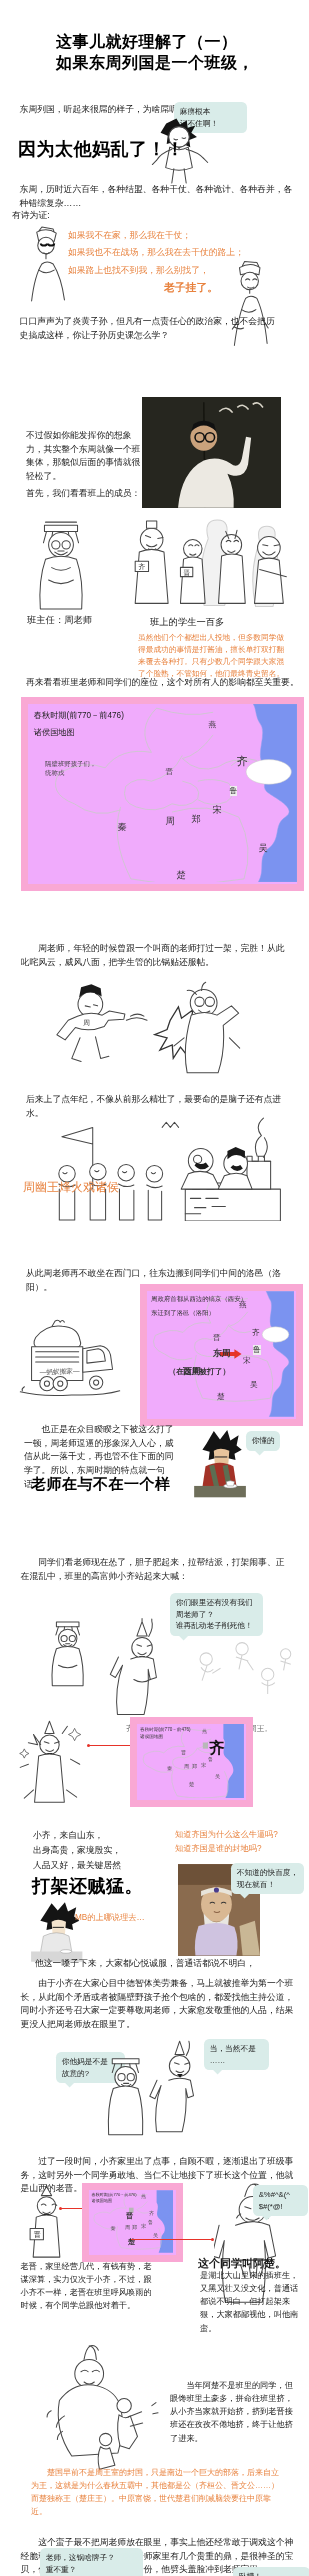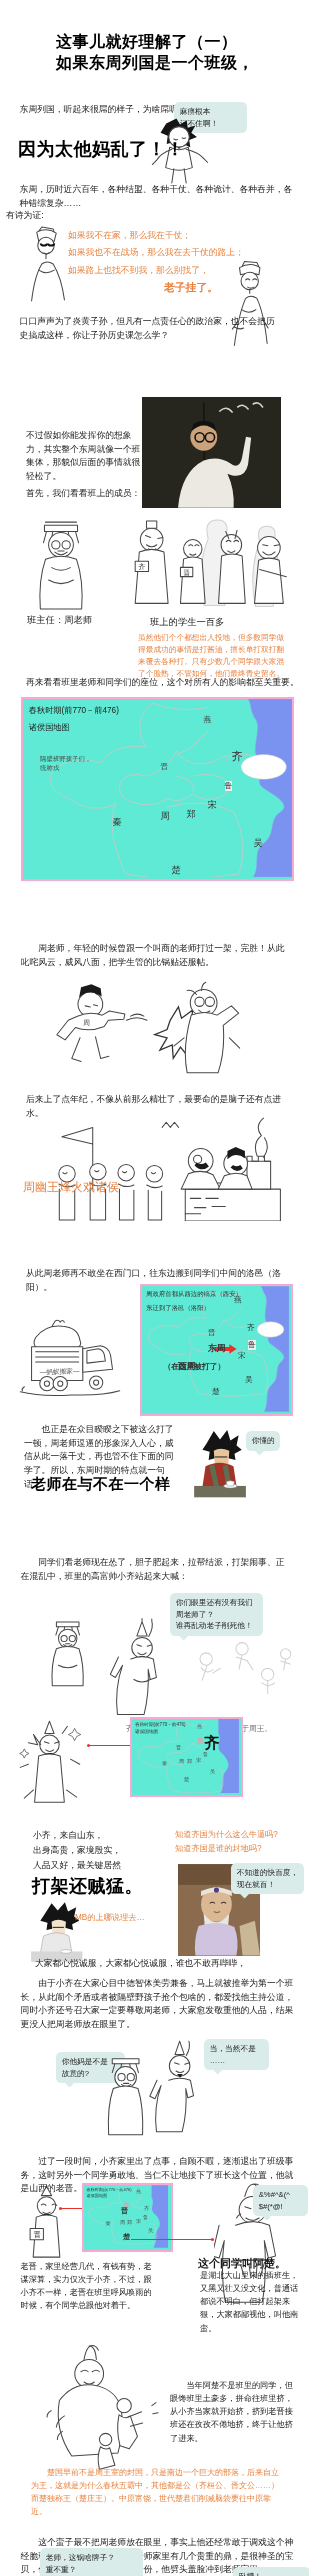--- a/index.html
+++ b/index.html
@@ -9,21 +9,21 @@
   .t{font-size:8.8px;line-height:1.55;color:#1a1a1a}
   .ind{text-indent:2em}
   .or{color:#e8823e}
   .big{font-weight:900;color:#000;letter-spacing:0.5px}
   .cap{color:#6f6f6f;font-size:7.7px}
   .bub{position:absolute;background:#d9ece9;border-radius:5.2px;padding:4.1px 5.7px;
        font-size:7.7px;line-height:1.5;color:#222;white-space:pre-line}
   .bub:after{content:"";position:absolute;bottom:-3.1px;left:10.3px;width:7.2px;height:7.2px;
        background:#d9ece9;transform:rotate(45deg)}
   .bub.tr:after{left:auto;right:12.4px}
-  .map{position:absolute;border:2px solid #f9a8d4;background:#5eead4}
+  .map{position:absolute;border:7px solid #f9a8d4;background:#f0abfc}
   .map .hd{position:absolute;font-size:6.4px;color:#333;white-space:nowrap}
   .lbl{position:absolute;color:#333;font-size:7.7px;white-space:nowrap}
   .lbl.s{font-size:5.2px;color:#555}
   .redline{position:absolute;height:1px;background:#e63329}
   .reddot{position:absolute;width:3.1px;height:3.1px;border-radius:50%;background:#e63329}
   svg{display:block}
   .sk{stroke:#474747;stroke-width:2;fill:none;stroke-linecap:round;stroke-linejoin:round}
   .skf{stroke:#474747;stroke-width:2;fill:#fff;stroke-linecap:round;stroke-linejoin:round}
 </style>
 </head>
@@ -46,21 +46,21 @@
     <circle cx="80" cy="38" r="20" fill="#fff" stroke="#474747" stroke-width="2"></circle>
     <path class="sk" d="M70,42 q3,3 7,1 M86,40 q4,2 7,0"></path>
     <path class="skf" d="M62,58 q18,10 36,0 l8,40 q-26,10 -52,0 Z"></path>
     <path class="sk" d="M66,62 q-22,8 -30,22 M94,62 q24,6 34,18"></path>
     <path class="sk" d="M36,84 l-8,8 M128,80 l8,8 M70,100 l-4,28 M90,100 l4,28"></path>
   </svg>
 
   <div class="abs t" style="left:19.6px;top:183px;width:274px">东周，历时近六百年，各种结盟、各种干仗、各种诡计、各种吞并，各种错综复杂……</div>
 
   <div class="abs big" style="left:18px;top:137px;font-size:18px">因为太他妈乱了！！</div>
-  <div class="abs t" style="left:6px;top:209px">有诗为证:</div>
+  <div class="abs t" style="left:12px;top:209px">有诗为证:</div>
 
   <svg class="abs" style="left:20.6px;top:226px" width="52" height="77" viewBox="0 0 100 150">
     <path class="sk" d="M30,12 q20,-10 38,2 l-4,16 q-16,-6 -30,0 Z M34,10 l6,-8 22,4 2,6"></path>
     <circle cx="48" cy="38" r="16" class="skf"></circle>
     <path d="M38,34 a6,4 0 1 0 12,0 M52,34 a6,4 0 1 0 12,0" stroke="#111" stroke-width="4" fill="none"></path>
     <path class="sk" d="M44,52 q4,6 10,0 M48,54 l0,10 M20,146 q6,-50 20,-72 q10,-8 22,0 q16,26 22,70"></path>
     <path class="sk" d="M34,86 q14,10 30,0"></path>
   </svg>
   <div class="abs t or" style="left:68px;top:229px">如果我不在家，那么我在干仗；</div>
   <div class="abs t or" style="left:68px;top:246px">如果我也不在战场，那么我在去干仗的路上；</div>
@@ -383,21 +383,21 @@
       <path d="M32,28 L46,6 L58,20 L72,4 L78,22 L94,14 L90,32 L100,40 L86,47 L88,58 L72,54 L62,62 L50,55 L36,58 L38,44 L24,40 Z" fill="#141414"></path>
       <path d="M46,42 q12,-8 28,0 l-2,24 q-13,7 -24,0 Z" fill="#f3e3cd"></path>
       <path d="M48,53 l22,0" stroke="#222" stroke-width="2"></path>
       <path d="M30,70 q26,-13 50,0 l6,34 -62,0 Z" fill="#e9e9e9" stroke="#999"></path>
       <rect x="6" y="100" width="100" height="20" fill="#d7d7d7"></rect>
       <ellipse cx="74" cy="100" rx="11" ry="3.5" fill="#fff" stroke="#999"></ellipse>
     </svg>
   </div>
   <div class="abs or" style="left:75px;top:1912px;font-size:8.2px">MB的上哪说理去…</div>
 
-  <div class="abs t" style="left:35px;top:1957px">大家都心悦诚服，大家都心悦诚服，谁也不敢再哔哔，</div>
+  <div class="abs t" style="left:35px;top:1957px">他这一嗓子下来，大家都心悦诚服，普通话都说不明白，</div>
   <div class="abs t ind" style="left:20.6px;top:1977px;width:274px">由于小齐在大家心目中德智体美劳兼备，马上就被推举为第一个班长，从此闹个矛盾或者被隔壁野孩子抢个包啥的，都爱找他主持公道，同时小齐还号召大家一定要尊敬周老师，大家愈发敬重他的人品，结果更没人把周老师放在眼里了。</div>
 
   <div class="bub" style="left:56px;top:2052px;width:58px">你他妈是不是
 故意的?</div>
   <div class="bub" style="left:204px;top:2039px;width:54px">当，当然不是
 ……</div>
   <svg class="abs" style="left:103px;top:2039px" width="108" height="98" viewBox="0 0 210 190">
     <rect x="18" y="38" width="52" height="10" class="skf"></rect>
     <path class="sk" d="M23,48 l-5,17 M36,48 l-2,15 M52,48 l2,15 M64,48 l5,17"></path>
     <circle cx="44" cy="74" r="21" class="skf"></circle>

